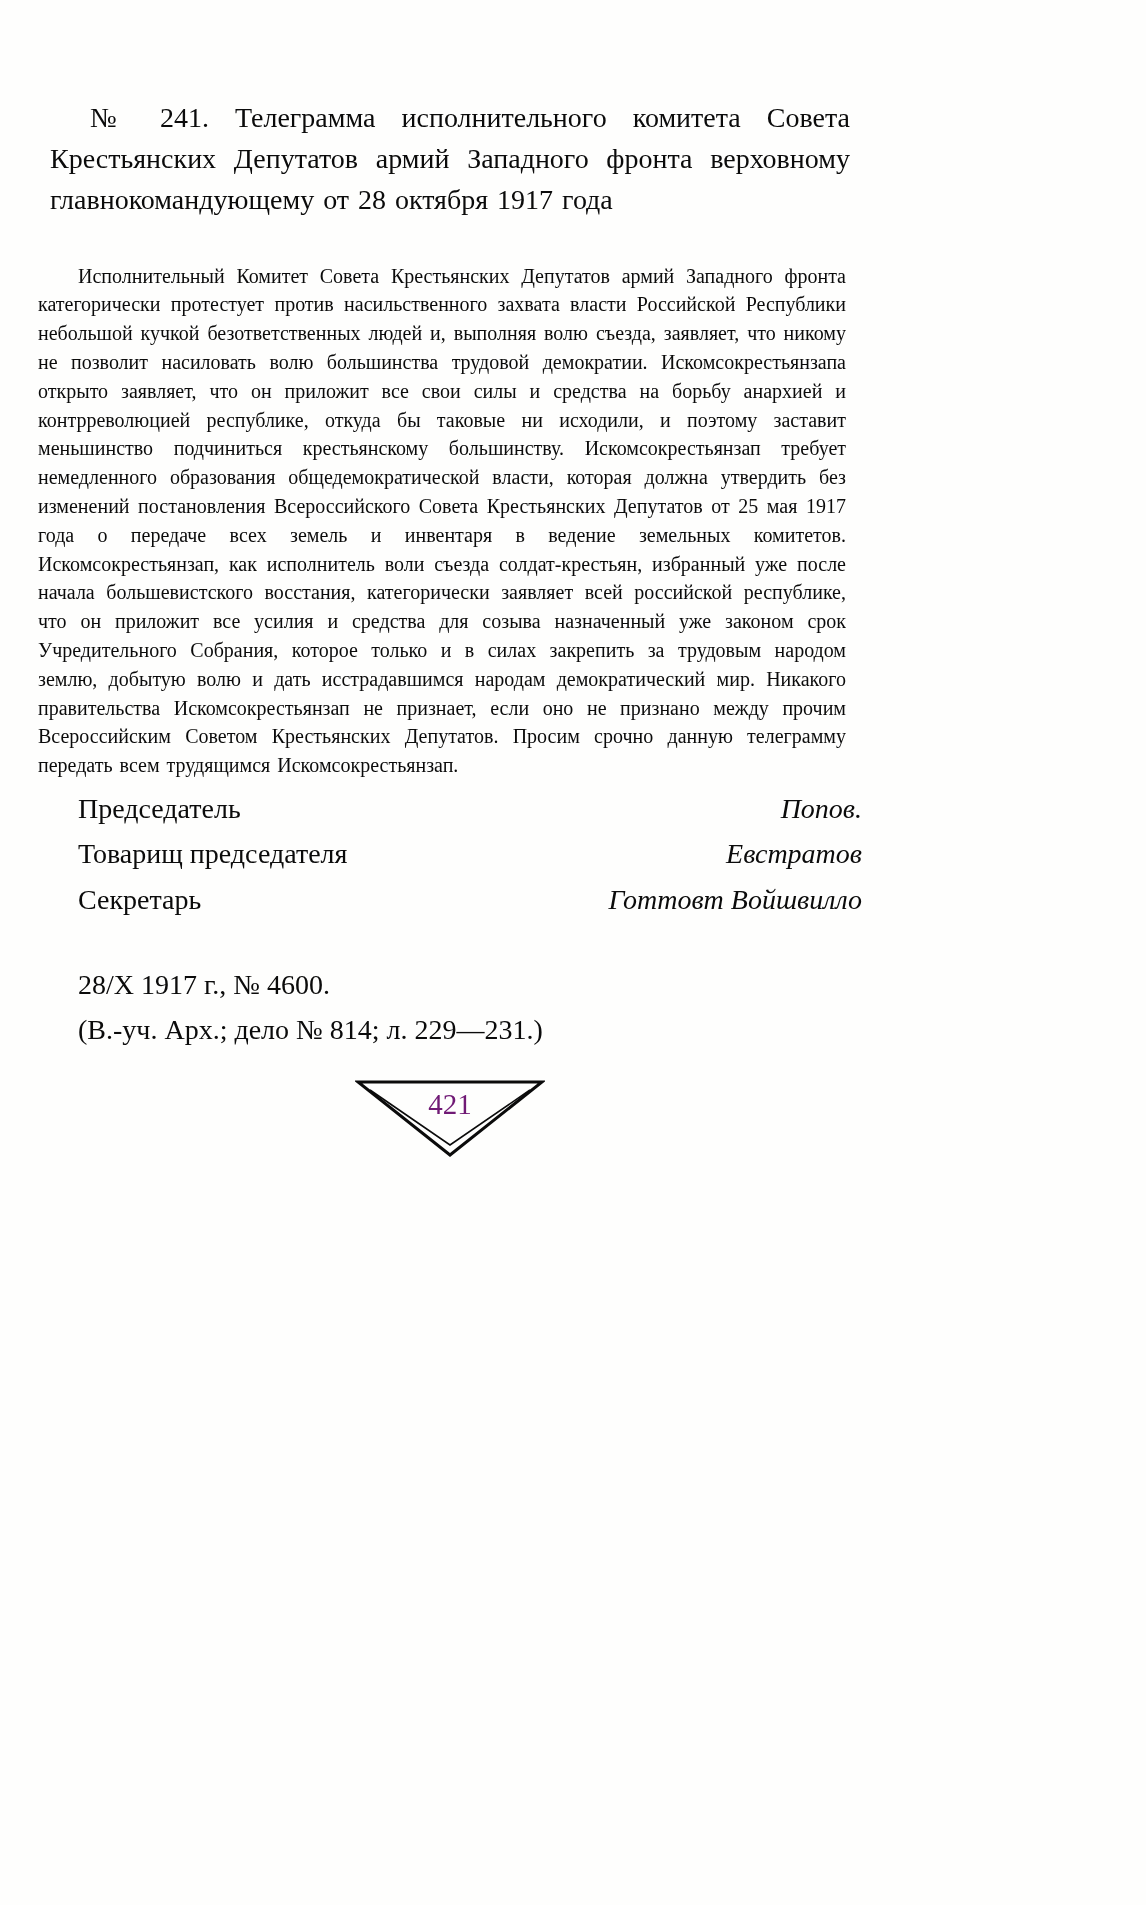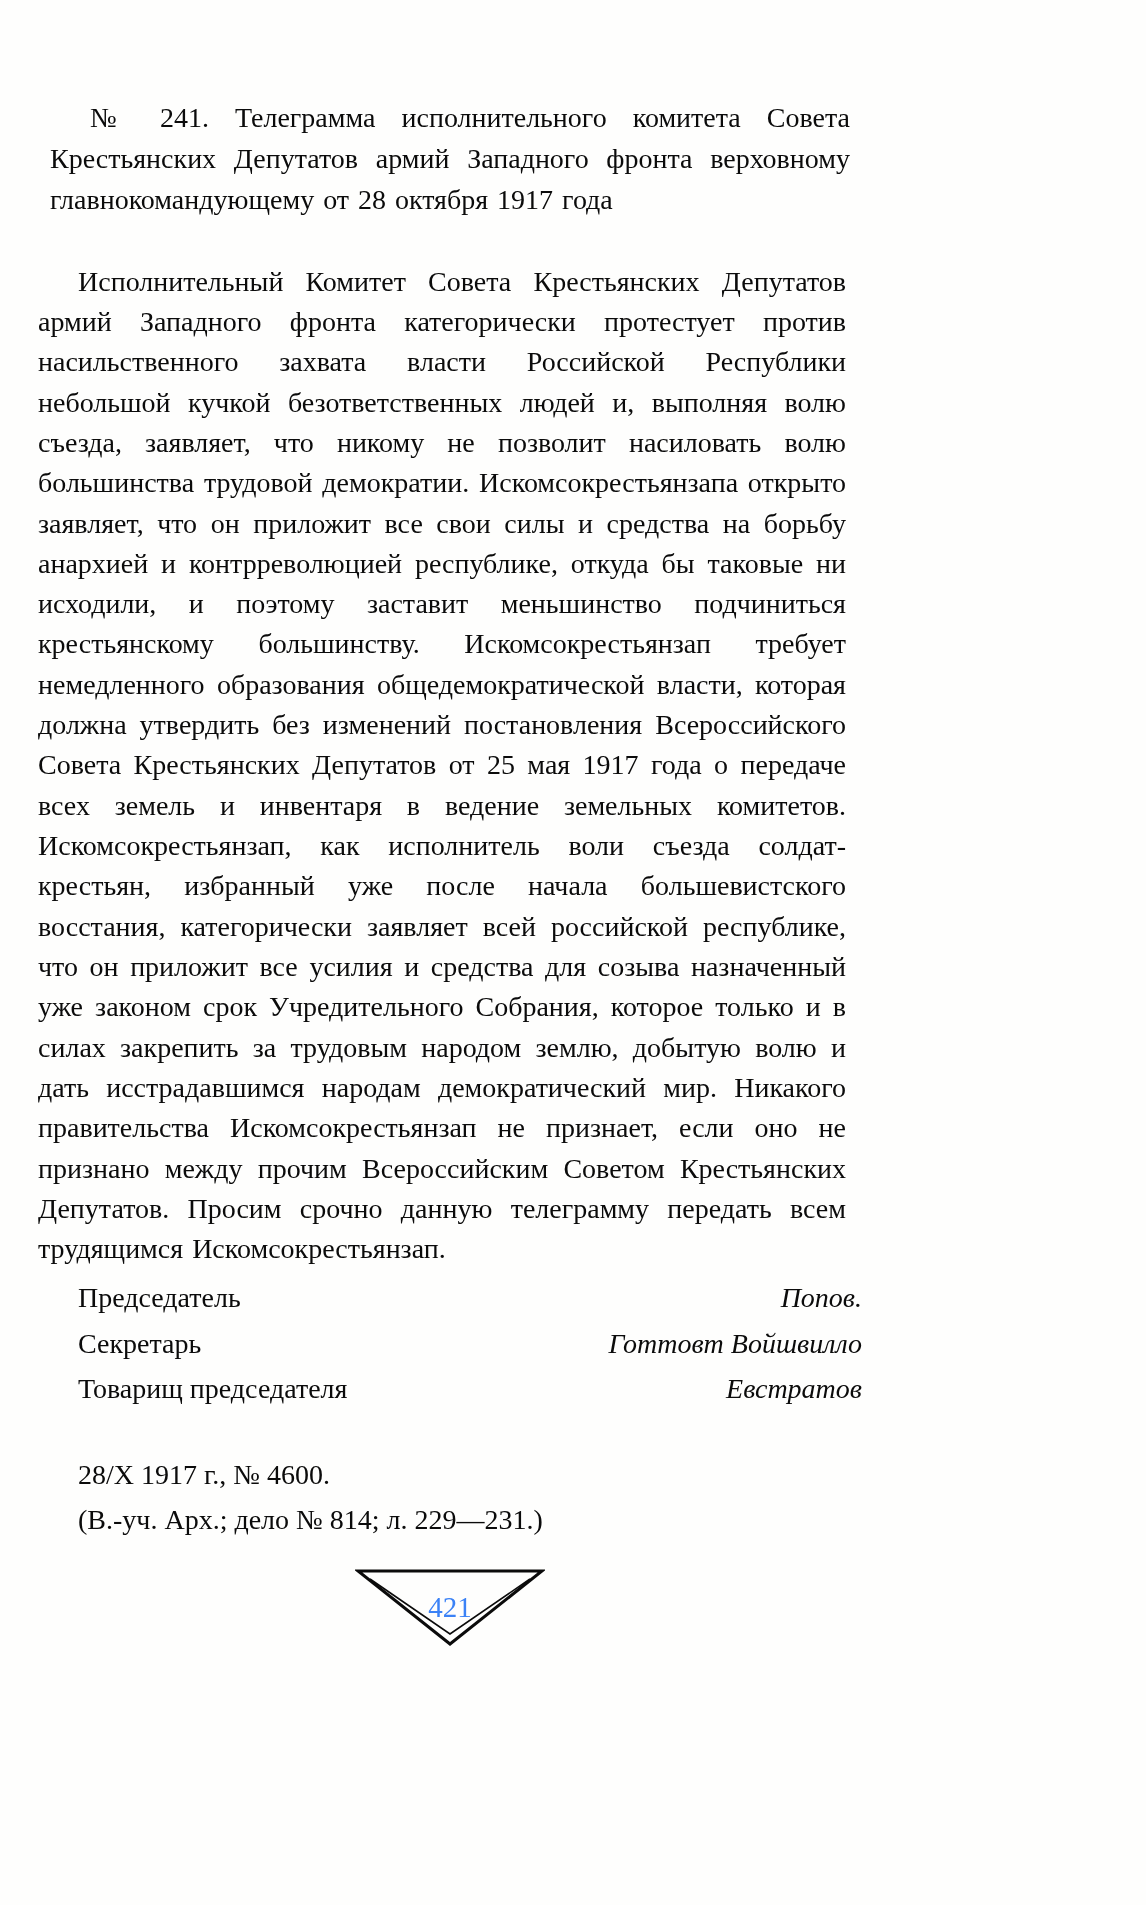--- a/index.html
+++ b/index.html
@@ -26,21 +26,21 @@
     font-size: 28px;
     line-height: 1.46;
     text-align: justify;
     text-indent: 40px;
     word-spacing: 2px;
     margin: 12px;
     font-weight: 400;
   }
   .doc-body {
     margin: 41px 16px 0 0;
-    font-size: 28px;
+    font-size: 20px;
     line-height: 1.44;
     text-align: justify;
     text-indent: 40px;
     word-spacing: 2px;
   }
   .signatures {
     margin-top: 6px;
     font-size: 28px;
     line-height: 1.62;
   }
@@ -70,51 +70,51 @@
   .page-number-ornament {
     position: relative;
     width: 190px;
     height: 80px;
   }
   .page-number-ornament svg {
     display: block;
   }
   .page-number-text {
     position: absolute;
-    top: 23px;
+    top: 9px;
     left: 0;
     width: 100%;
     text-align: center;
     font-size: 29px;
     font-family: "Liberation Serif", serif;
-    color: #3b82f6;
+    color: #701a75;
   }
 </style>
 </head>
 <body>
 
 <div class="page">
   <div class="content">
 
     <p class="doc-heading">№ 241. Телеграмма исполнительного комитета Совета Крестьянских Депутатов армий Западного фронта верховному главнокомандующему от 28 октября 1917 года</p>
 
     <p class="doc-body">Исполнительный Комитет Совета Крестьянских Депутатов армий Западного фронта категорически протестует против насильственного захвата власти Российской Республики небольшой кучкой безответственных людей и, выполняя волю съезда, заявляет, что никому не позволит насиловать волю большинства трудовой демократии. Искомсокрестьянзапа открыто заявляет, что он приложит все свои силы и средства на борьбу анархией и контрреволюцией республике, откуда бы таковые ни исходили, и поэтому заставит меньшинство подчиниться крестьянскому большинству. Искомсокрестьянзап требует немедленного образования общедемократической власти, которая должна утвердить без изменений постановления Всероссийского Совета Крестьянских Депутатов от 25 мая 1917 года о передаче всех земель и инвентаря в ведение земельных комитетов. Искомсокрестьянзап, как исполнитель воли съезда солдат-крестьян, избранный уже после начала большевистского восстания, категорически заявляет всей российской республике, что он приложит все усилия и средства для созыва назначенный уже законом срок Учредительного Собрания, которое только и в силах закрепить за трудовым народом землю, добытую волю и дать исстрадавшимся народам демократический мир. Никакого правительства Искомсокрестьянзап не признает, если оно не признано между прочим Всероссийским Советом Крестьянских Депутатов. Просим срочно данную телеграмму передать всем трудящимся Искомсокрестьянзап.</p>
 
     <div class="signatures">
       <div class="signature-row">
         <span class="signature-role">Председатель</span>
         <span class="signature-name">Попов.</span>
       </div>
       <div class="signature-row">
+        <span class="signature-role">Товарищ председателя</span>
+        <span class="signature-name">Евстратов</span>
+      </div>
+      <div class="signature-row">
         <span class="signature-role">Секретарь</span>
         <span class="signature-name">Готтовт Войшвилло</span>
-      </div>
-      <div class="signature-row">
-        <span class="signature-role">Товарищ председателя</span>
-        <span class="signature-name">Евстратов</span>
       </div>
     </div>
 
     <div class="archive-block">
       <div>28/X 1917 г., № 4600.</div>
       <div>(В.-уч. Арх.; дело № 814; л. 229—231.)</div>
     </div>
 
     <div class="page-number-wrap">
       <div class="page-number-ornament">

